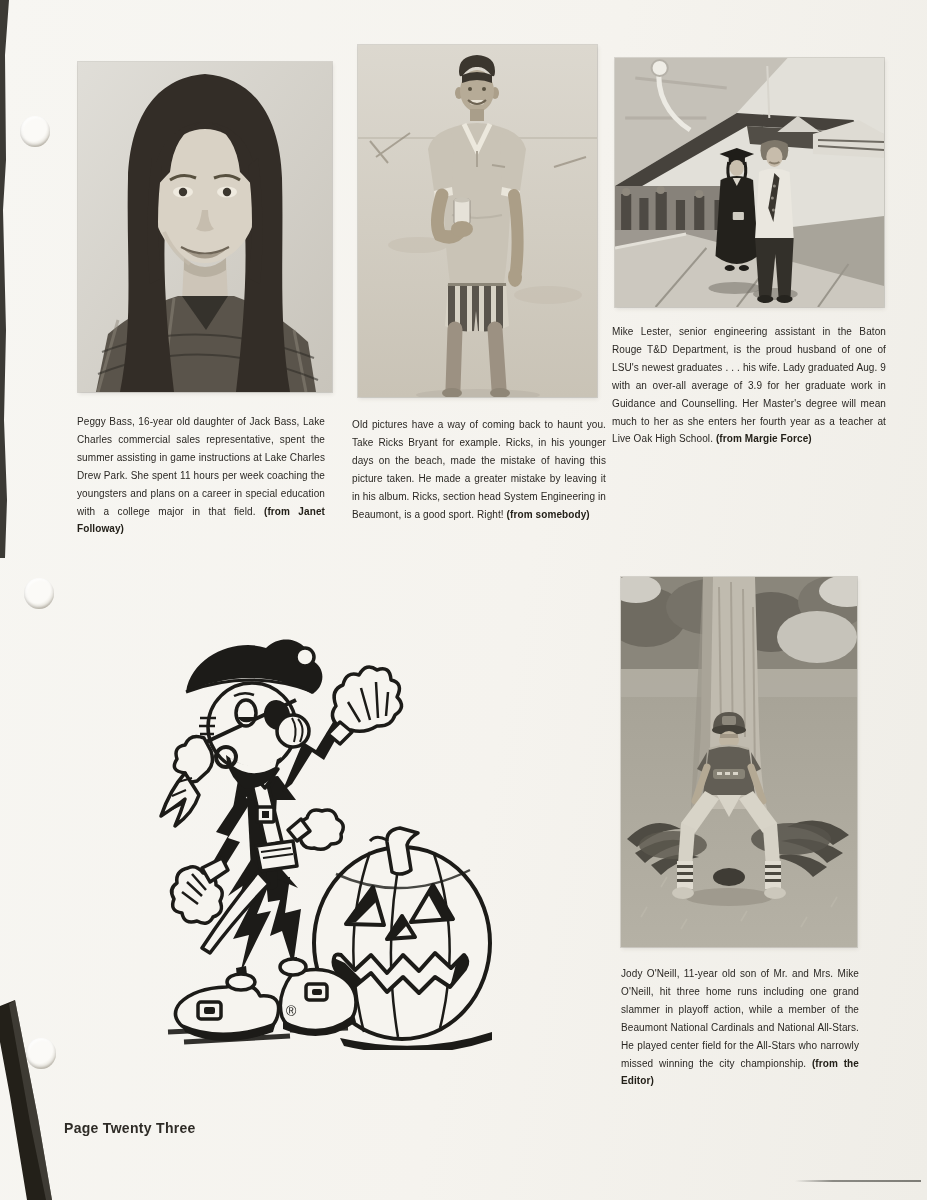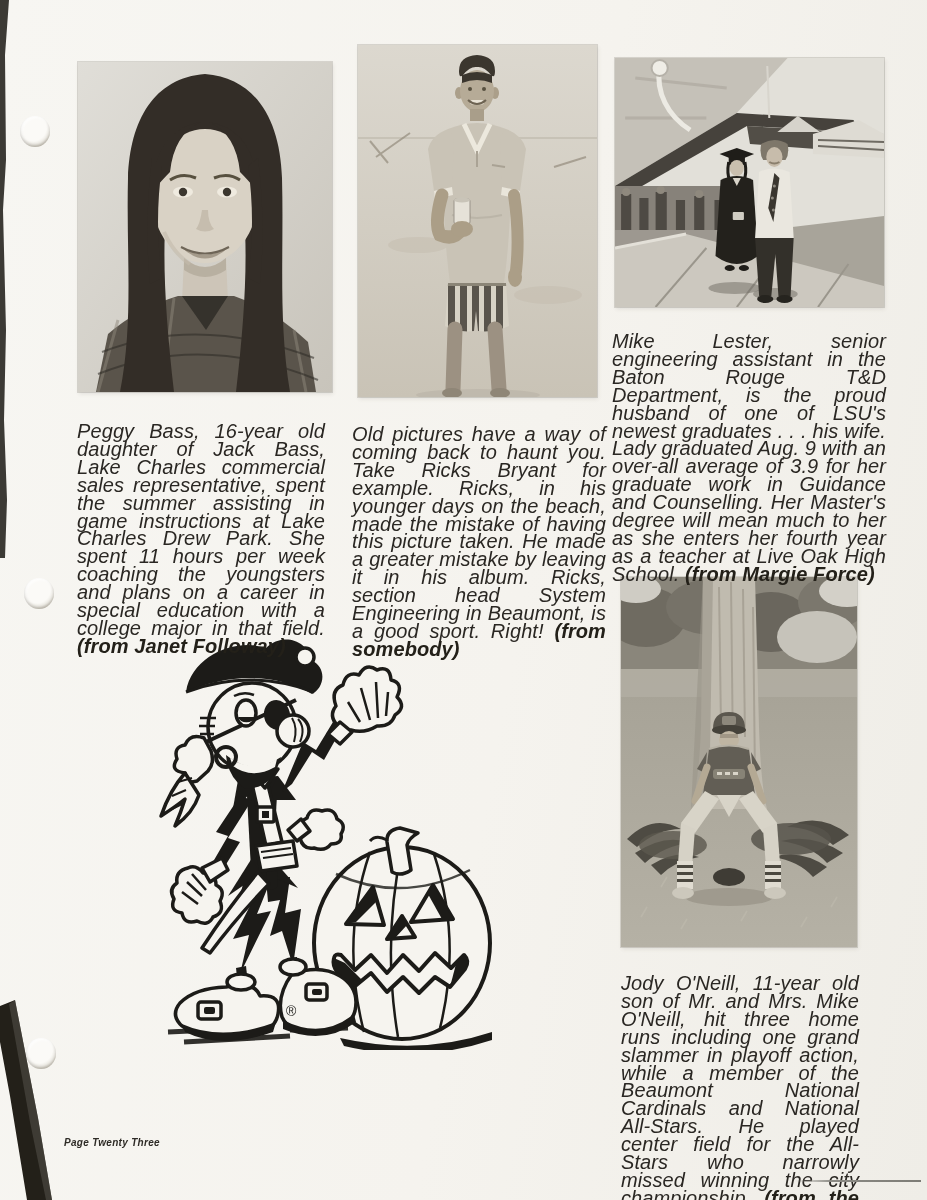--- a/index.html
+++ b/index.html
@@ -1,25 +1,25 @@
 <!DOCTYPE html>
 <html><head>
 <meta charset="utf-8">
 <style>
   html,body{margin:0;padding:0;background:#f4f2ed;}
   .page{position:relative;width:927px;height:1200px;overflow:hidden;
         background:linear-gradient(100deg,#f7f6f2 0%,#f5f3ee 55%,#efede7 100%);
         font-family:"Liberation Sans",sans-serif;}
   .photo{position:absolute;overflow:hidden;box-shadow:0 0 0 1px rgba(80,74,62,.18),1px 2px 4px rgba(80,74,62,.12);}
   .photo svg{display:block;width:100%;height:100%;}
-  .caption{position:absolute;font-size:20px;line-height:17.9px;color:#2a2723;
-           text-align:justify;letter-spacing:.1px;font-style:italic;}
+  .caption{position:absolute;font-size:10px;line-height:17.9px;color:#2a2723;
+           text-align:justify;letter-spacing:.1px;}
   .caption strong{font-weight:700;color:#232019;}
-  .footer{position:absolute;left:64px;top:1120px;font-style:italic;font-weight:700;
-          font-size:10px;color:#2e2b26;letter-spacing:.3px;margin-top:17px;}
+  .footer{position:absolute;left:64px;top:1120px;font-weight:700;
+          font-size:14px;color:#2e2b26;letter-spacing:.3px;}
   .hole{position:absolute;width:30px;height:31px;border-radius:50%;
         background:radial-gradient(circle at 42% 36%,#fbfaf7 52%,#efede7 66%,#d8d4ca 78%,#efede8 88%,rgba(244,242,237,0) 100%);
         box-shadow:inset 0 -2px 3px rgba(110,104,92,.35),inset 2px 2px 3px rgba(255,255,255,.8);}
   .edge-svg{position:absolute;left:0;top:0;width:60px;height:1200px;}
   .cartoon{position:absolute;left:140px;top:630px;width:365px;height:420px;}
   .cartoon svg{display:block;width:100%;height:100%;}
   .hairline{position:absolute;left:795px;top:1180px;width:126px;height:2px;
             background:linear-gradient(90deg,rgba(120,118,112,0),#8b8a84 30%,#7d7c76);}
 </style>
 </head>

